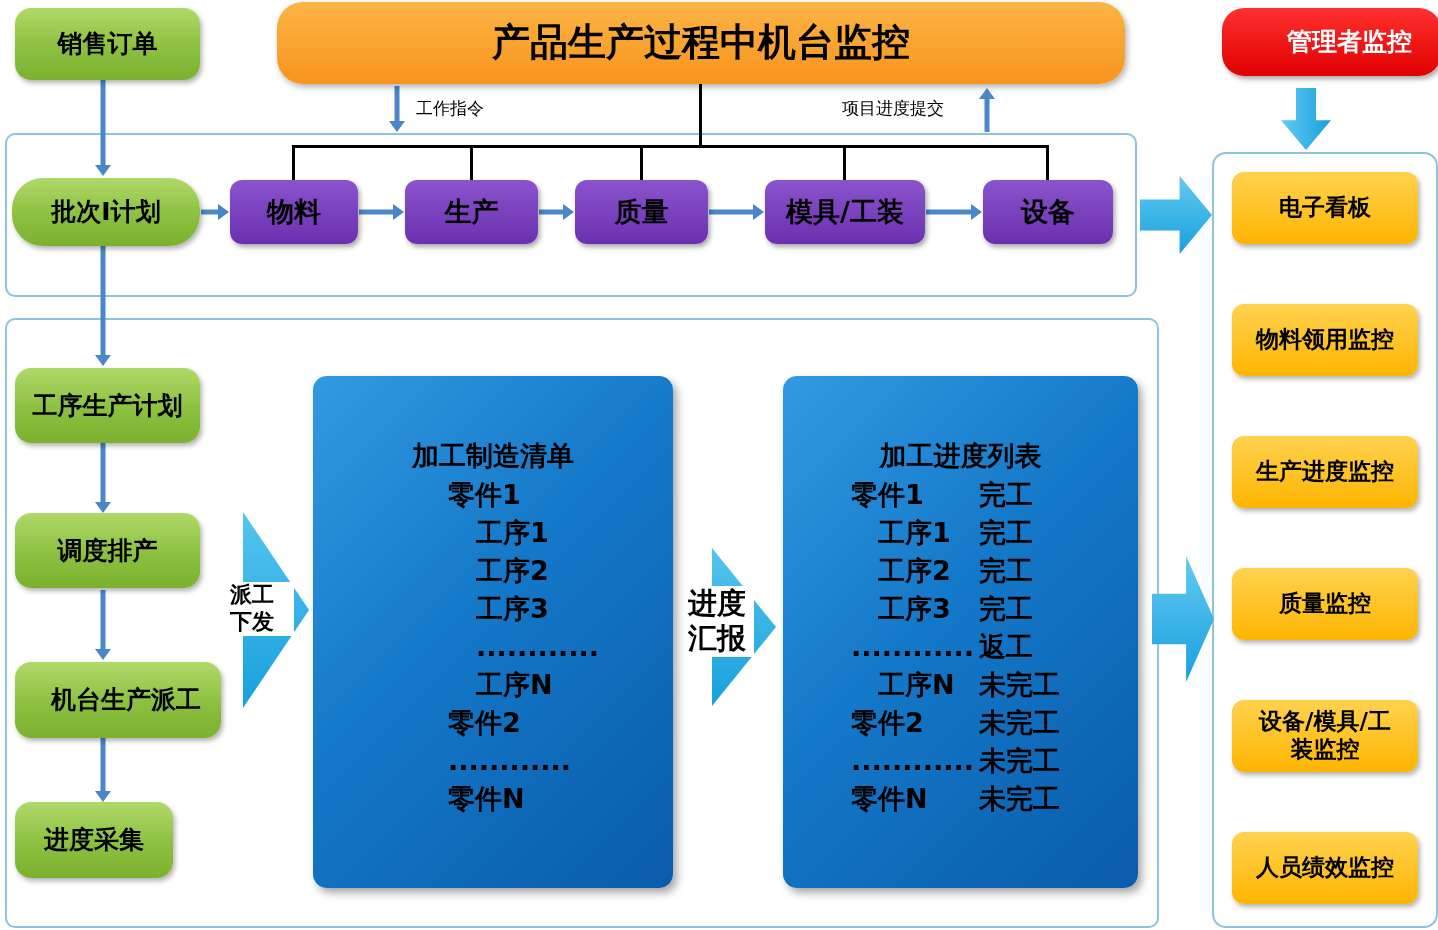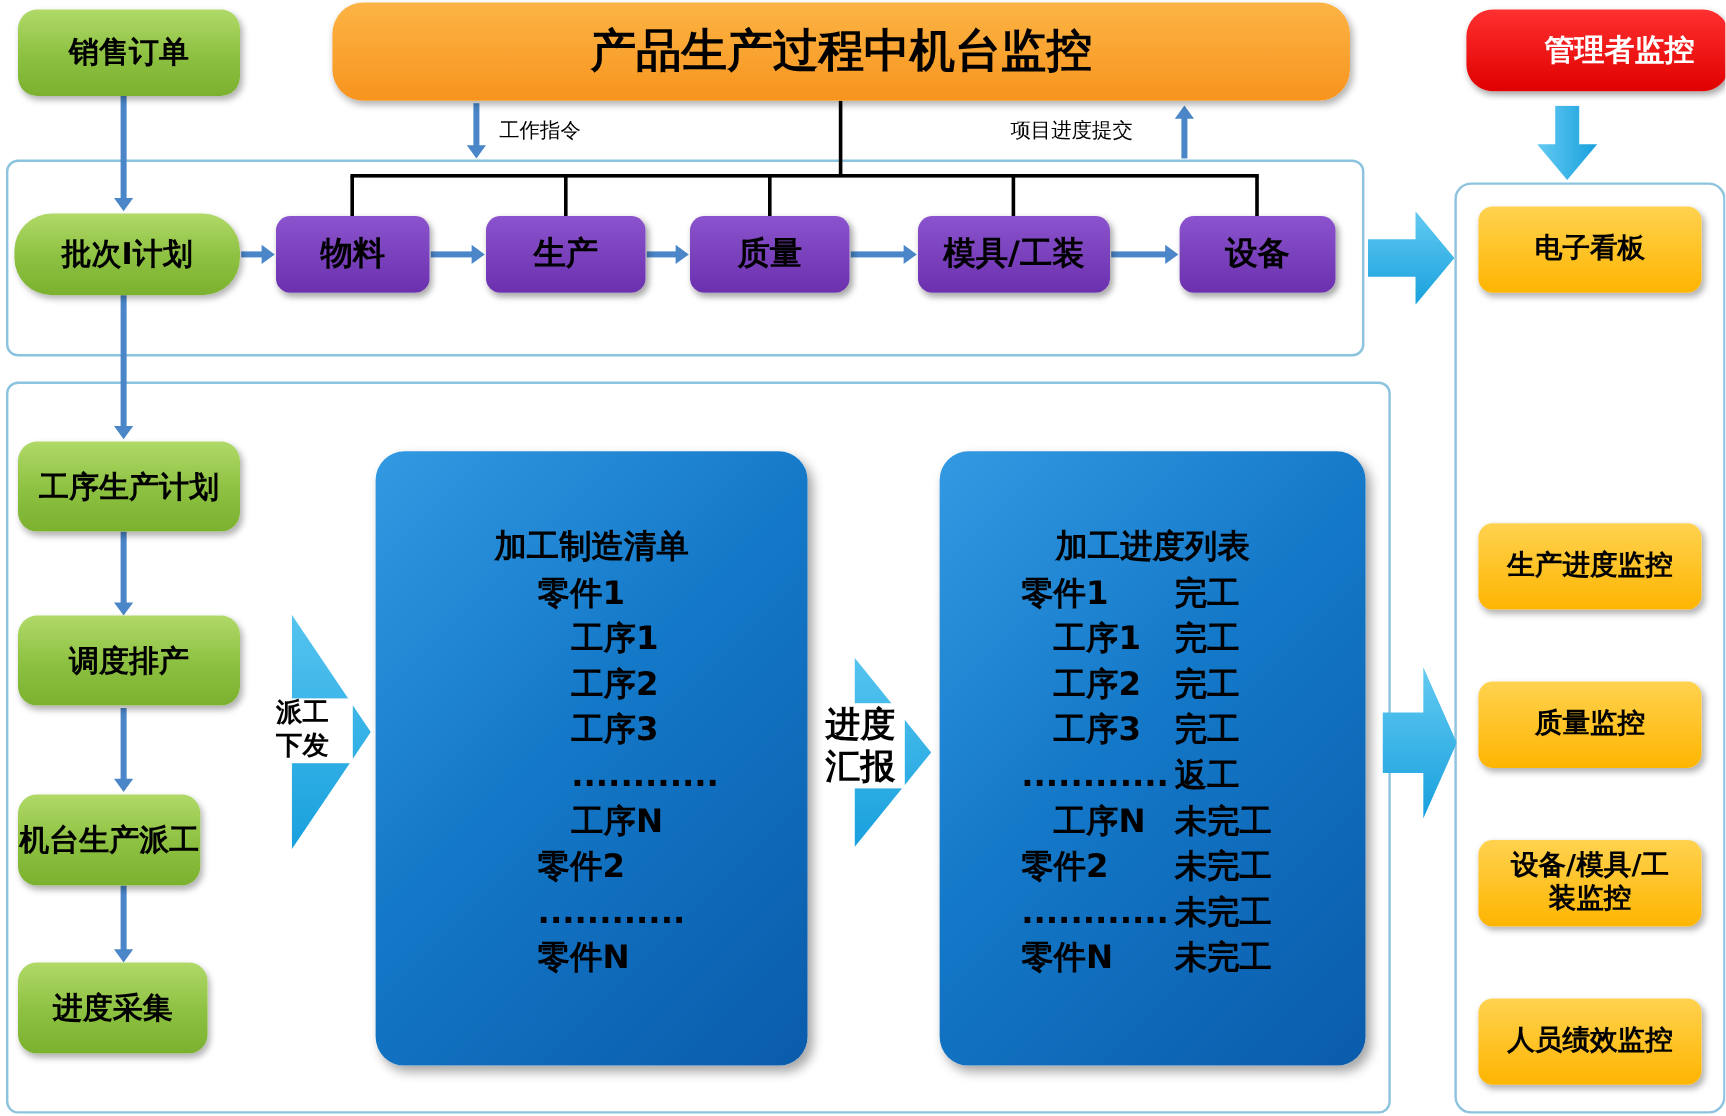--- a/index.html
+++ b/index.html
@@ -18,21 +18,21 @@
           border-radius:12px;box-shadow:2px 3px 5px rgba(0,0,0,.35);font-size:27px;}
   .orange{background:linear-gradient(180deg,#fcb445 0%,#f7941e 100%);
           border-radius:26px;box-shadow:2px 3px 6px rgba(0,0,0,.3);font-size:38px;}
   .red{background:linear-gradient(180deg,#ff3030 0%,#e00000 100%);color:#fff;
        border-radius:22px;box-shadow:2px 3px 5px rgba(0,0,0,.35);font-size:25px;padding-left:36px;}
   .yellow{background:linear-gradient(180deg,#ffd24f 0%,#feb501 100%);
           border-radius:12px;box-shadow:2px 3px 5px rgba(0,0,0,.3);font-size:23px;padding:4px 24px;}
 
   
   .bluebig{position:absolute;background:linear-gradient(135deg,#3299e2 0%,#1478c8 45%,#0a5cab 100%);
-           border-radius:24px;box-shadow:4px 5px 9px rgba(0,0,0,.35);
+           border-radius:14px;box-shadow:4px 5px 9px rgba(0,0,0,.35);
            color:#000;font-weight:bold;padding-top:60px;box-sizing:border-box;}
   .bb-title{text-align:center;font-size:27px;line-height:40px;}
   .bb-line{font-size:27px;line-height:38px;padding-left:135px;}
   .bb-line.l1{padding-left:163px;}
   .pr-row{position:relative;font-size:27px;line-height:38px;}
   .pr-row .pr-name{padding-left:68px;}
   .pr-row.l1 .pr-name{padding-left:95px;}
   .pr-status{position:absolute;left:196px;top:0;}
 
   
@@ -133,21 +133,21 @@
   <div class="box purple" style="left:983px;top:180px;width:130px;height:64px;">
     <span>设备</span>
   </div>
 
   <div class="box green" style="left:15px;top:368px;width:185px;height:75px;">
     <span>工序生产计划</span>
   </div>
   <div class="box green" style="left:15px;top:513px;width:185px;height:75px;">
     <span>调度排产</span>
   </div>
-  <div class="box green" style="left:15px;top:662px;width:152px;height:76px;">
+  <div class="box green" style="left:15px;top:662px;width:190px;height:76px;padding-left:16px;">
     <span>机台生产派工</span>
   </div>
   <div class="box green" style="left:15px;top:802px;width:158px;height:76px;">
     <span>进度采集</span>
   </div>
 
   <div class="arrow-label" style="left:210px;top:582px;width:84px;">
     <span>派工</span><br>
     <span>下发</span>
   </div>
@@ -205,20 +205,23 @@
     </div>
     <div class="pr-row l0">
       <span class="pr-name">零件N</span>
       <span class="pr-status">未完工</span>
     </div>
   </div>
 
   <div class="box yellow" style="left:1232px;top:172px;width:186px;height:72px;box-sizing:border-box;">
     <span>电子看板</span>
   </div>
+  <div class="box yellow" style="left:1232px;top:304px;width:186px;height:72px;box-sizing:border-box;">
+    <span>物料领用监控</span>
+  </div>
   <div class="box yellow" style="left:1232px;top:436px;width:186px;height:72px;box-sizing:border-box;">
     <span>生产进度监控</span>
   </div>
   <div class="box yellow" style="left:1232px;top:568px;width:186px;height:72px;box-sizing:border-box;">
     <span>质量监控</span>
   </div>
   <div class="box yellow" style="left:1232px;top:700px;width:186px;height:72px;box-sizing:border-box;">
     <span>设备/模具/工装监控</span>
   </div>
   <div class="box yellow" style="left:1232px;top:832px;width:186px;height:72px;box-sizing:border-box;">

